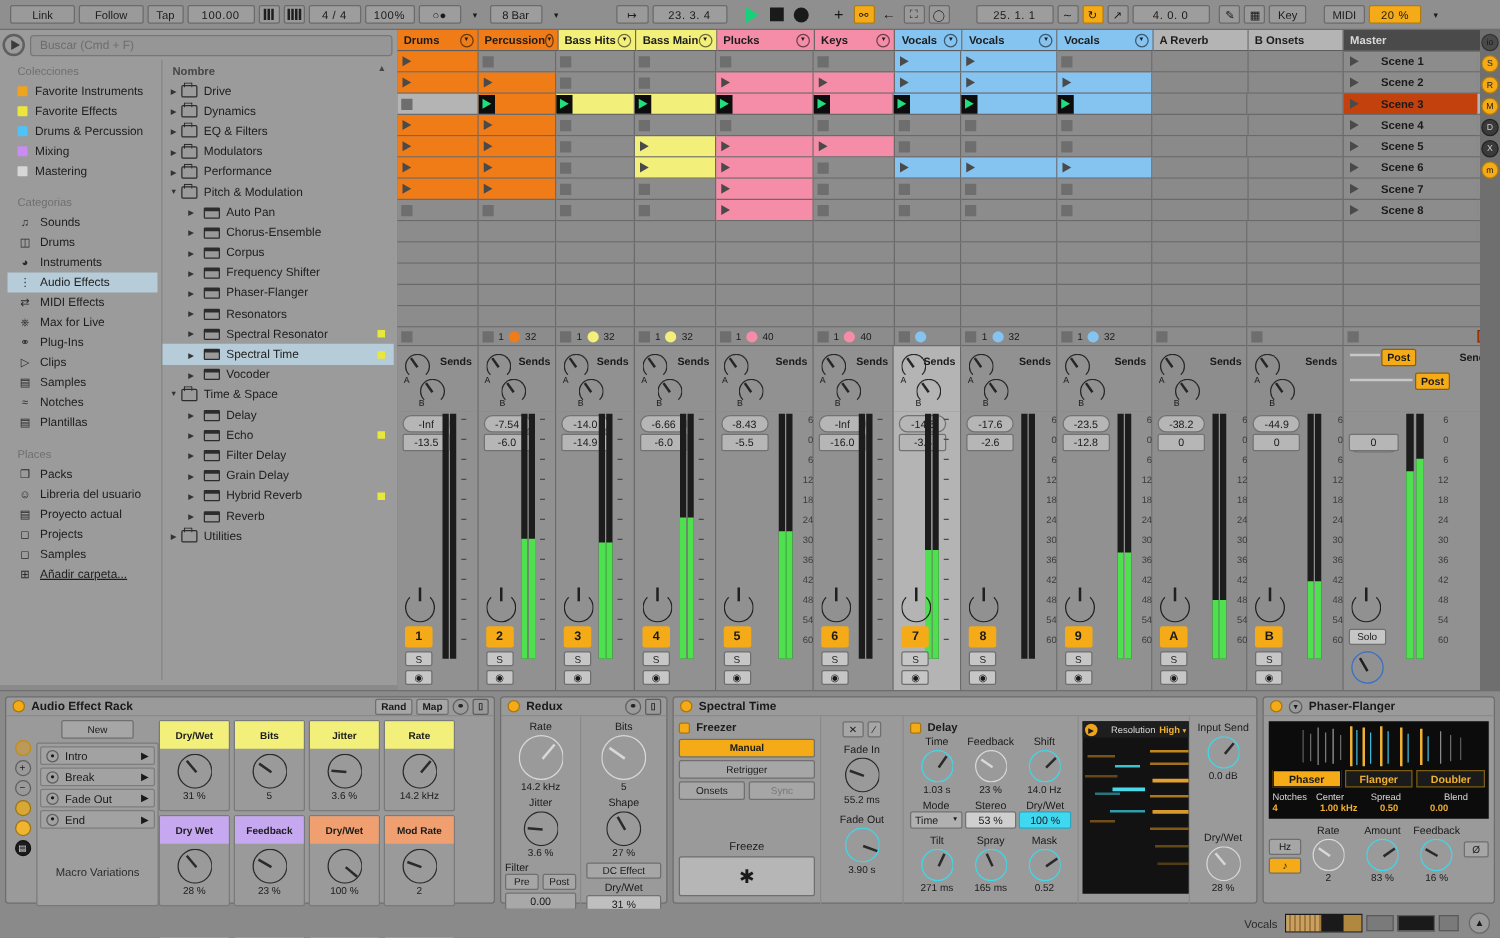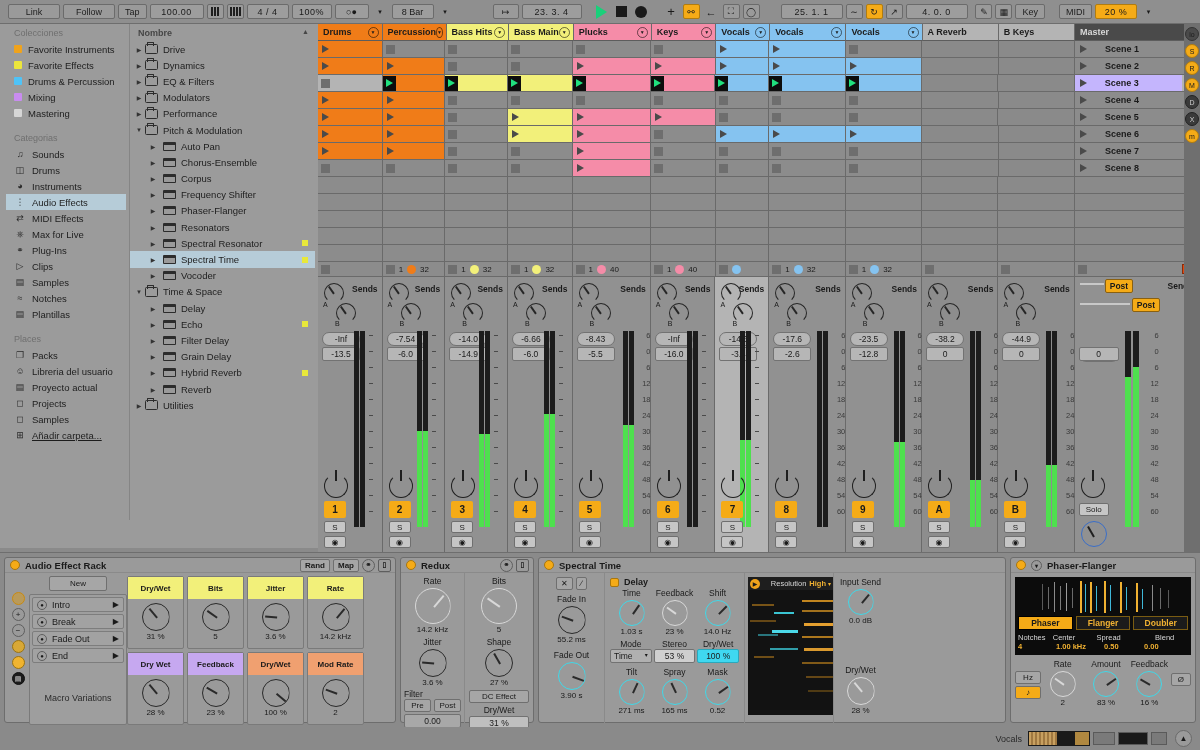--- a/index.html
+++ b/index.html
@@ -179,20 +179,26 @@
     <div class="tb-ico">▦</div>
     <div class="tb-btn">Key</div>
     <div class="tb-plain" style="width:8px"></div>
     <div class="tb-btn">MIDI</div>
     <div class="tb-val" style="background:#f5ab17;border-color:#b07c10;min-width:42px">20 %</div>
     <div class="tb-plain" style="font-size:7px">▾</div>
     <div style="width:40px"></div>
   </div>
 
   <div class="browser">
+    <div class="search-row">
+      <div class="search-circ">
+          <span class="tri"></span>
+        </div>
+      <div class="search-box">Buscar (Cmd + F)</div>
+    </div>
     <div class="br-body">
       <div class="br-left">
         <div class="br-head">Colecciones</div>
         <div>
           <div class="br-item">
               <span class="sw" style="background:#f0a31c"></span>
               <span>Favorite Instruments</span>
             </div>
           <div class="br-item">
               <span class="sw" style="background:#ece63c"></span>
@@ -455,21 +461,21 @@
           <span class="chev">▼</span>
         </div>
         <div class="thead" style="width: 78px; background: rgb(133, 195, 240);">
           <span>Vocals</span>
           <span class="chev">▼</span>
         </div>
         <div class="thead" style="width: 78px; background: rgb(180, 180, 180);">
           <span>A Reverb</span>
         </div>
         <div class="thead" style="width: 78px; background: rgb(180, 180, 180);">
-          <span>B Keys</span>
+          <span>B Onsets</span>
         </div>
         <div class="thead" style="width: 128px; background: rgb(74, 74, 74); color: rgb(216, 216, 216);">
           <span>Master</span>
         </div>
       </div>
     <div id="session-grid">
         <div class="grid-row">
           <div class="cell" style="width: 66px; background: rgb(240, 124, 24); padding-left: 4px;">
             <span class="ctri"></span>
           </div>
@@ -584,21 +590,21 @@
               <span class="t"></span>
             </span>
           </div>
           <div class="cell" style="width: 78px; background: rgb(133, 195, 240); padding-left: 0px;">
             <span class="cplay" style="margin-left: 0px;">
               <span class="t"></span>
             </span>
           </div>
           <div class="cell" style="width: 78px; background: rgb(138, 138, 138);"></div>
           <div class="cell" style="width: 78px; background: rgb(138, 138, 138);"></div>
-          <div class="scene-cell" style="width: 110px; background: #c4b5fd;">
+          <div class="scene-cell" style="width: 110px; background: #c2410c;">
             <span class="ctri" style="margin-left: 5px;"></span>
             <span style="margin-left: 18px;">Scene 3</span>
           </div>
           <div class="scene-cell" style="width: 18px; justify-content: center; background: rgb(180, 180, 180);">
             <span>3</span>
           </div>
         </div>
         <div class="grid-row">
           <div class="cell" style="width: 66px; background: rgb(240, 124, 24); padding-left: 4px;">
             <span class="ctri"></span>
@@ -1680,20 +1686,34 @@
       </div>
     </div>
 
     <div class="dev" style="width:468px">
       <div class="dev-title">
         <span class="led"></span>
         <span>Spectral Time</span>
       </div>
       <div style="display:flex;height:155px">
 
+        <div style="width:118px;border-right:1px solid #8a8a8a;padding:4px 4px 0">
+          <div style="display:flex;align-items:center;gap:5px;font-size:9px;font-weight:bold">
+            <span class="led sq"></span>
+            <span>Freezer</span>
+          </div>
+          <div class="smbtn on" style="margin-top:4px;padding:2px 0;font-weight:bold">Manual</div>
+          <div class="smbtn" style="margin-top:2px;padding:2px 0">Retrigger</div>
+          <div style="display:flex;gap:3px;margin-top:2px">
+            <span class="smbtn" style="flex:1;padding:2px 0">Onsets</span>
+            <span class="smbtn" style="flex:1;padding:2px 0;color:#777">Sync</span>
+          </div>
+          <div style="text-align:center;font-size:9px;margin-top:32px">Freeze</div>
+          <div class="smbtn" style="margin-top:3px;height:32px;display:flex;align-items:center;justify-content:center;font-size:15px;background:#b6b6b6">✱</div>
+        </div>
 
         <div style="width:66px;border-right:1px solid #8a8a8a;padding-top:4px;text-align:center">
           <div style="display:flex;gap:3px;justify-content:center">
             <span class="smbtn" style="padding:1px 4px">✕</span>
             <span class="smbtn" style="padding:1px 4px">∕</span>
           </div>
           <div style="font-size:8.5px;margin-top:4px">Fade In</div>
           <div class="bigknob" style="width:28px;height:28px">
             <div class="ring" style="border-color:#2a2a2a"></div>
             <div class="ptr" style="transform:rotate(-70deg)"></div>

